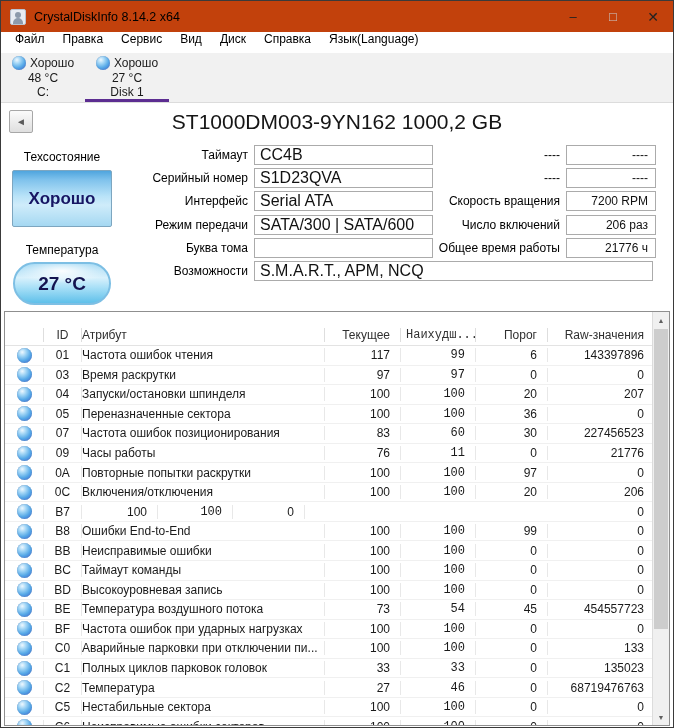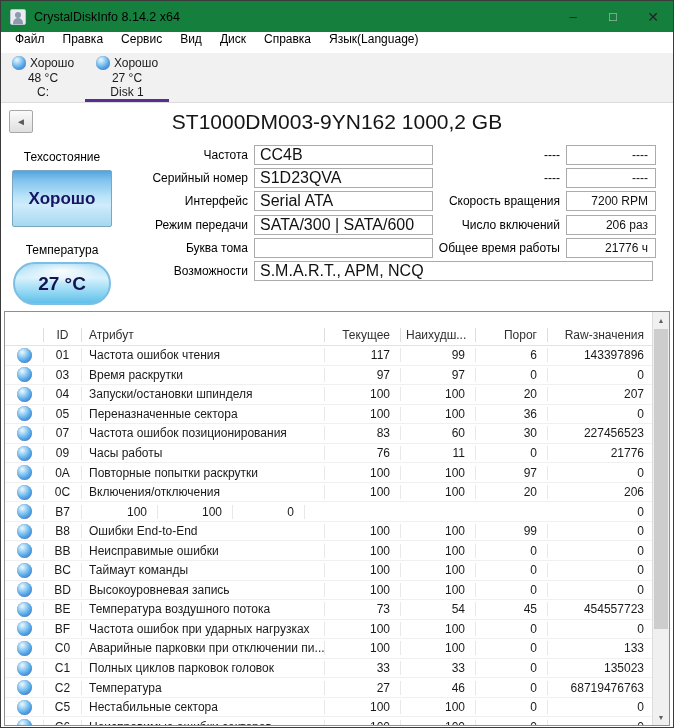--- a/index.html
+++ b/index.html
@@ -5,21 +5,21 @@
   * { margin: 0; padding: 0; box-sizing: border-box; }
   html, body { background: #888; }
   body { font-family: "Liberation Sans", "DejaVu Sans", sans-serif; }
 
   .window {
     position: relative; width: 674px; height: 728px;
     background: #fff; border: 1px solid #3a3a3a; overflow: hidden;
   }
 
   
-  .titlebar { height: 31px; display: flex; align-items: center; padding: 0 0 0 9px; background: #15803d; text-align: center; }
+  .titlebar { height: 31px; display: flex; align-items: center; padding: 0 0 0 9px; background: #c2410c; text-align: center; }
   .app-icon { width: 16px; height: 16px; position: relative; margin-right: 8px; flex: none;
     background: #e8ecf2; border: 1px solid #b9c2cf; border-radius: 2px; }
   .app-icon::before { content: ""; position: absolute; left: 4px; top: 2px; width: 6px; height: 6px;
     border-radius: 50%; background: #8d9aab; }
   .app-icon::after { content: ""; position: absolute; left: 2px; top: 8px; width: 10px; height: 6px;
     border-radius: 5px 5px 0 0; background: #8d9aab; }
   .title-text { font-size: 12.5px; color: #000; }
   .win-controls { margin-left: auto; display: flex; height: 100%; }
   .win-btn { width: 40px; height: 100%; display: flex; align-items: center; justify-content: center;
     font-size: 13px; color: #222; }
@@ -84,23 +84,23 @@
   .smart { position: absolute; left: 3px; right: 3px; top: 310px; height: 415px;
     border: 1px solid #8f8f8f; background: #fff; display: flex; }
   .table-main { flex: 1; overflow: hidden; }
   .hrow { display: flex; height: 22px; align-items: center; border-bottom: 1px solid #e3e3e3;
     font-size: 12px; color: #303030; margin-top: 12px; }
   .srow { display: flex; height: 19.55px; align-items: center; border-bottom: 1px solid #f0f0f0;
     font-size: 12px; color: #1a1a1a; }
   .c-orb { width: 38px; display: flex; justify-content: center; flex: none; }
   .c-orb .orb { width: 15px; height: 15px; }
   .c-id { width: 38px; flex: none; text-align: center; }
-  .c-attr { width: 243px; flex: none; padding-left: 7px; white-space: nowrap; overflow: hidden; }
+  .c-attr { width: 243px; flex: none; padding-left: 0; white-space: nowrap; overflow: hidden; }
   .c-cur { width: 76px; flex: none; text-align: right; padding-right: 10px; }
-  .c-worst { width: 75px; flex: none; text-align: right; padding-right: 10px; }
+  .c-worst { width: 75px; flex: none; text-align: right; padding-right: 10px; font-family: Liberation Mono, monospace; }
   .c-thr { width: 72px; flex: none; text-align: right; padding-right: 10px; }
   .c-raw { flex: 1; text-align: right; padding-right: 8px; }
   .hrow .c-worst { text-align: left; padding-left: 5px; }
   .vline { border-left: 1px solid #e8e8e8; }
   .hrow .vline { border-left-color: #dedede; }
 
   .vscroll { width: 17px; flex: none; background: #f0f0f0; border-left: 1px solid #dcdcdc;
     display: flex; flex-direction: column; }
   .scroll-arrow { height: 16px; display: flex; align-items: center; justify-content: center;
     font-size: 7px; color: #606060; flex: none; }
@@ -172,21 +172,21 @@
     <div class="left-panel">
       <div class="health-label">Техсостояние</div>
       <div class="health-btn">Хорошо</div>
       <div class="temp-label">Температура</div>
       <div class="temp-pill">27 °C</div>
     </div>
 
     <div class="mid-fields">
 
         <div class="field-row">
-          <span class="flabel">Частота</span>
+          <span class="flabel">Таймаут</span>
           <span class="fbox">CC4B</span>
         </div>
 
         <div class="field-row">
           <span class="flabel">Серийный номер</span>
           <span class="fbox">S1D23QVA</span>
         </div>
 
         <div class="field-row">
           <span class="flabel">Интерфейс</span>

